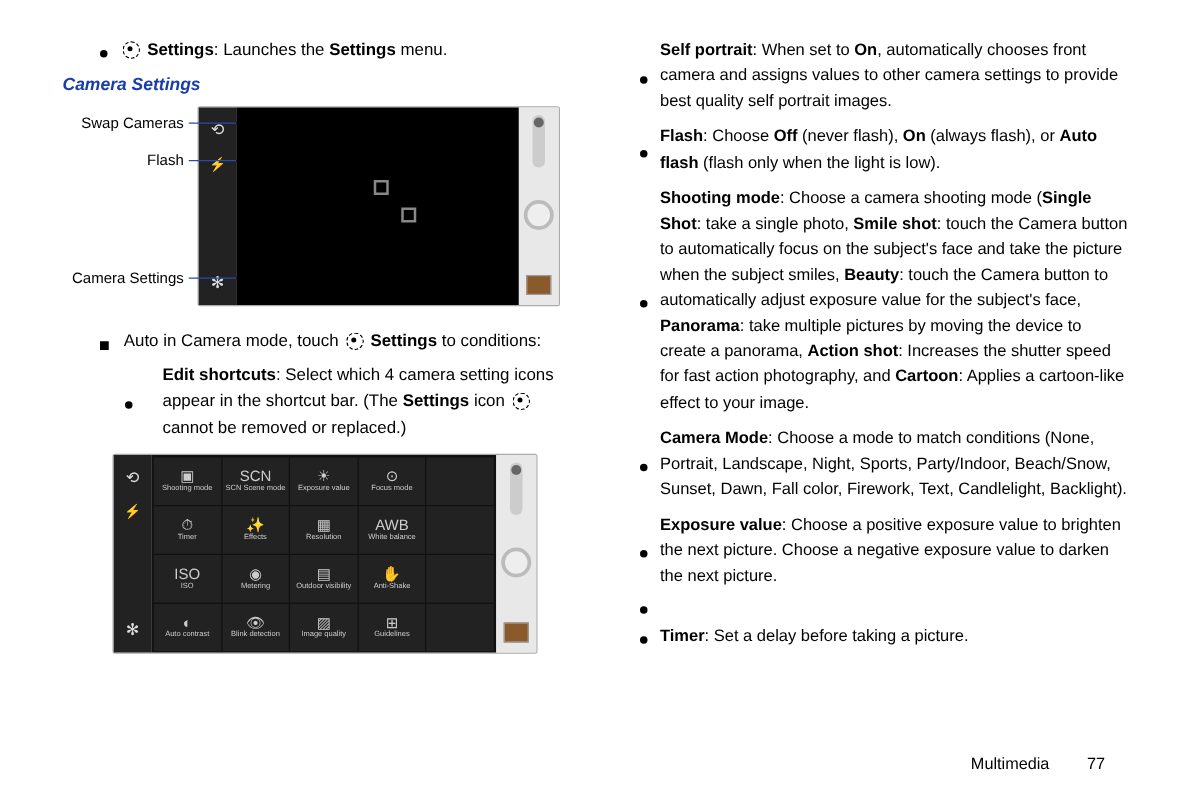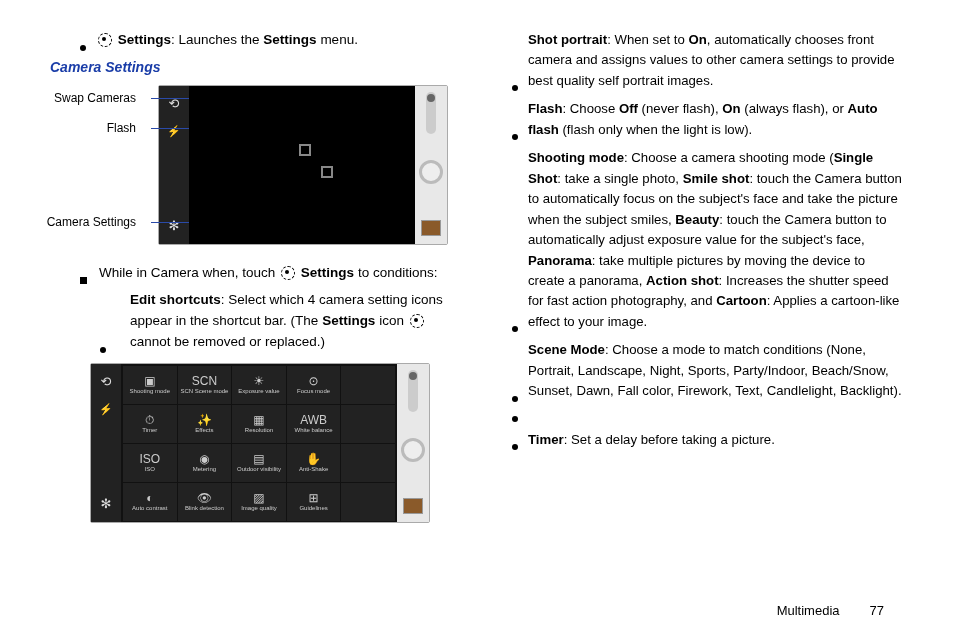--- a/index.html
+++ b/index.html
@@ -15,21 +15,21 @@
   }
   .page {
     display: flex;
     gap: 40px;
     height: 100%;
   }
   .col { flex: 1; }
   .col-left { padding-right: 10px; }
   .col-right { padding-left: 10px; }
 
-  .line-item { display: flex; align-items: flex-end; margin-bottom: 4px; }
+  .line-item { display: flex; align-items: center; margin-bottom: 4px; }
   .bullet-dot { width: 6px; height: 6px; background: #000; border-radius: 50%; margin: 6px 10px 0 0; flex-shrink:0; }
   .bullet-sq { width: 7px; height: 7px; background: #000; margin: 6px 12px 0 0; flex-shrink:0; }
 
   .gear-icon {
     display: inline-block;
     width: 14px; height: 14px;
     border: 1.5px dashed #000;
     border-radius: 50%;
     position: relative;
     vertical-align: middle;
@@ -51,21 +51,21 @@
     font-size: 14px;
     margin: 8px 0 10px 0;
   }
 
   
   .fig-wrap { position: relative; margin: 6px 0 18px 0; }
   .labels-col {
     position: absolute; left: -4px; top: 0;
     font-size: 12px; text-align: right; width: 105px;
   }
-  .labels-col div { position: absolute; right: 15px; white-space: nowrap; }
+  .labels-col div { position: absolute; right: 4px; white-space: nowrap; }
   .labels-col .lead-line { position: absolute; height: 1px; background: #2a4aa8; right: -50px; width: 50px; }
 
   .phone1 {
     margin-left: 108px;
     width: 290px; height: 160px;
     border: 1px solid #aaa; border-radius: 2px;
     display: flex;
     background: #f4f4f4;
   }
   .sidebar1 { width: 30px; background: #222; display: flex; flex-direction: column; padding: 4px 0; }
@@ -166,21 +166,21 @@
           <div class="mode-toggle"></div>
           <div class="shutter"></div>
           <div class="thumb"></div>
         </div>
       </div>
     </div>
 
     <div class="line-item indent1">
       <span class="bullet-sq"></span>
       <span class="li-text">
-        <span>While in Camera when, touch </span><span class="gear-icon"></span> <b>Settings</b><span> to conditions:</span>
+        <span>Auto in Camera mode, touch </span><span class="gear-icon"></span> <b>Settings</b><span> to conditions:</span>
       </span>
     </div>
 
     <div class="line-item indent2" style="margin-top:6px;gap:14px;">
       <span class="bullet-dot"></span>
       <span class="li-text">
         <b>Edit shortcuts</b><span>: Select which 4 camera setting icons appear in the shortcut bar. (The </span><b>Settings</b><span> icon </span><span class="gear-icon"></span><span> cannot be removed or replaced.)</span>
       </span>
     </div>
 
@@ -265,33 +265,37 @@
         <div class="mode-toggle"></div>
         <div class="shutter"></div>
         <div class="thumb"></div>
       </div>
     </div>
   </div>
 
   <div class="col col-right right-list" id="right-list">
   <div class="line-item">
         <span class="bullet-dot"></span>
-        <span class="li-text"><b>Shot portrait</b>: When set to <b>On</b>, automatically chooses front camera and assigns values to other camera settings to provide best quality self portrait images.</span>
+        <span class="li-text"><b>Self portrait</b>: When set to <b>On</b>, automatically chooses front camera and assigns values to other camera settings to provide best quality self portrait images.</span>
       </div>
       <div class="line-item">
         <span class="bullet-dot"></span>
         <span class="li-text"><b>Flash</b>: Choose <b>Off</b> (never flash), <b>On</b> (always flash), or <b>Auto flash</b> (flash only when the light is low).</span>
       </div>
       <div class="line-item">
         <span class="bullet-dot"></span>
         <span class="li-text"><b>Shooting mode</b>: Choose a camera shooting mode (<b>Single Shot</b>: take a single photo, <b>Smile shot</b>: touch the Camera button to automatically focus on the subject's face and take the picture when the subject smiles, <b>Beauty</b>: touch the Camera button to automatically adjust exposure value for the subject's face, <b>Panorama</b>: take multiple pictures by moving the device to create a panorama, <b>Action shot</b>: Increases the shutter speed for fast action photography, and <b>Cartoon</b>: Applies a cartoon-like effect to your image.</span>
       </div>
       <div class="line-item">
         <span class="bullet-dot"></span>
-        <span class="li-text"><b>Scene Mode</b>: Choose a mode to match conditions (None, Portrait, Landscape, Night, Sports, Party/Indoor, Beach/Snow, Sunset, Dawn, Fall color, Firework, Text, Candlelight, Backlight).</span>
+        <span class="li-text"><b>Camera Mode</b>: Choose a mode to match conditions (None, Portrait, Landscape, Night, Sports, Party/Indoor, Beach/Snow, Sunset, Dawn, Fall color, Firework, Text, Candlelight, Backlight).</span>
+      </div>
+      <div class="line-item">
+        <span class="bullet-dot"></span>
+        <span class="li-text"><b>Exposure value</b>: Choose a positive exposure value to brighten the next picture. Choose a negative exposure value to darken the next picture.</span>
       </div>
       <div class="line-item">
         <span class="bullet-dot"></span>
       </div>
       <div class="line-item">
         <span class="bullet-dot"></span>
         <span class="li-text"><b>Timer</b>: Set a delay before taking a picture.</span>
       </div>
     </div>
 </div>

